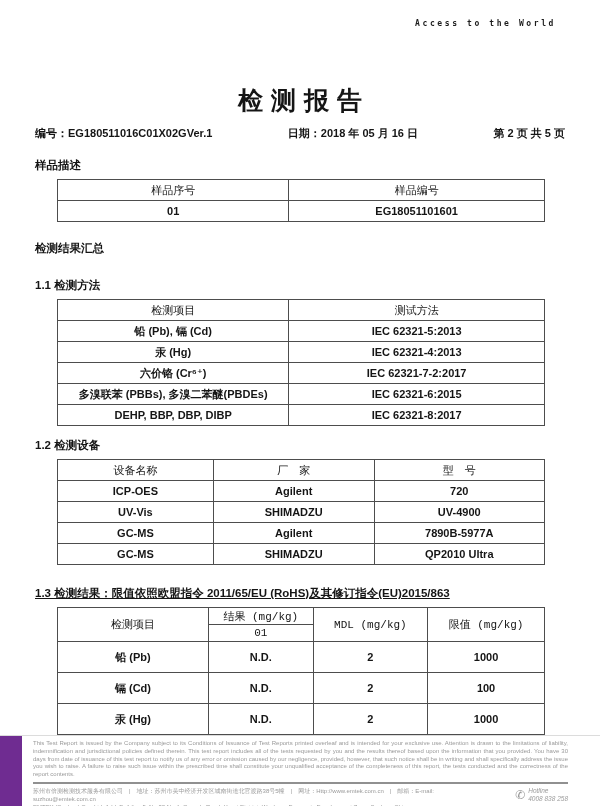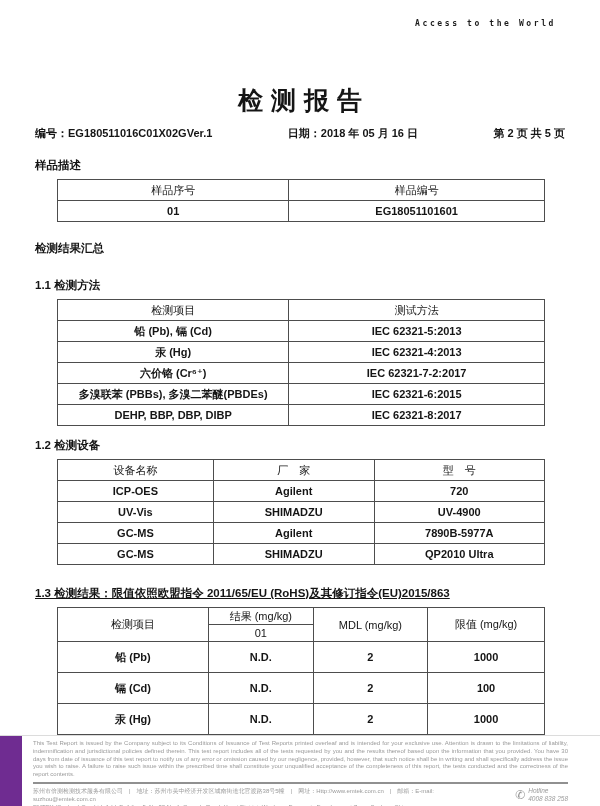--- a/index.html
+++ b/index.html
@@ -40,21 +40,21 @@
   table.doc {
     border-collapse: collapse; table-layout: fixed;
     margin: 6px 0 0 22px; width: 488px;
     font-size: 11px; text-align: center;
   }
   .doc td {
     border: 1px solid #4d4d4d; height: 21px;
     vertical-align: middle; padding: 0 2px;
     overflow: hidden; white-space: nowrap;
   }
-  .doc thead td { font-weight: 400; }
+  .doc thead td { font-weight: 400; font-family: Liberation Mono, monospace; }
   .doc tbody td { font-weight: 700; }
   .results thead td { height: 17px; }
   .results tbody td { height: 31px; }
   .footer {
     position: absolute; left: 0; bottom: 0; width: 600px; height: 71px;
     border-top: 1px solid #dcdcdc; background: #fff;
   }
   .footer-accent { position: absolute; left: 0; bottom: 0; width: 22px; height: 70px; }
   .disclaimer {
     margin: 4px 32px 0 33px; font-size: 6px; line-height: 1.3;

